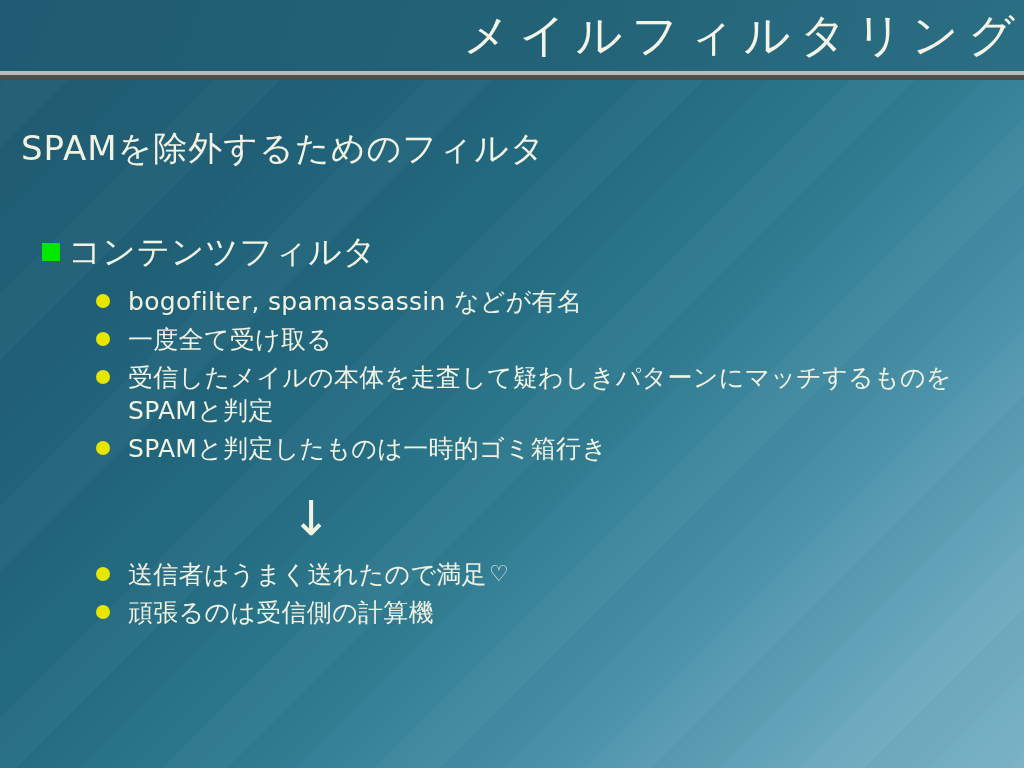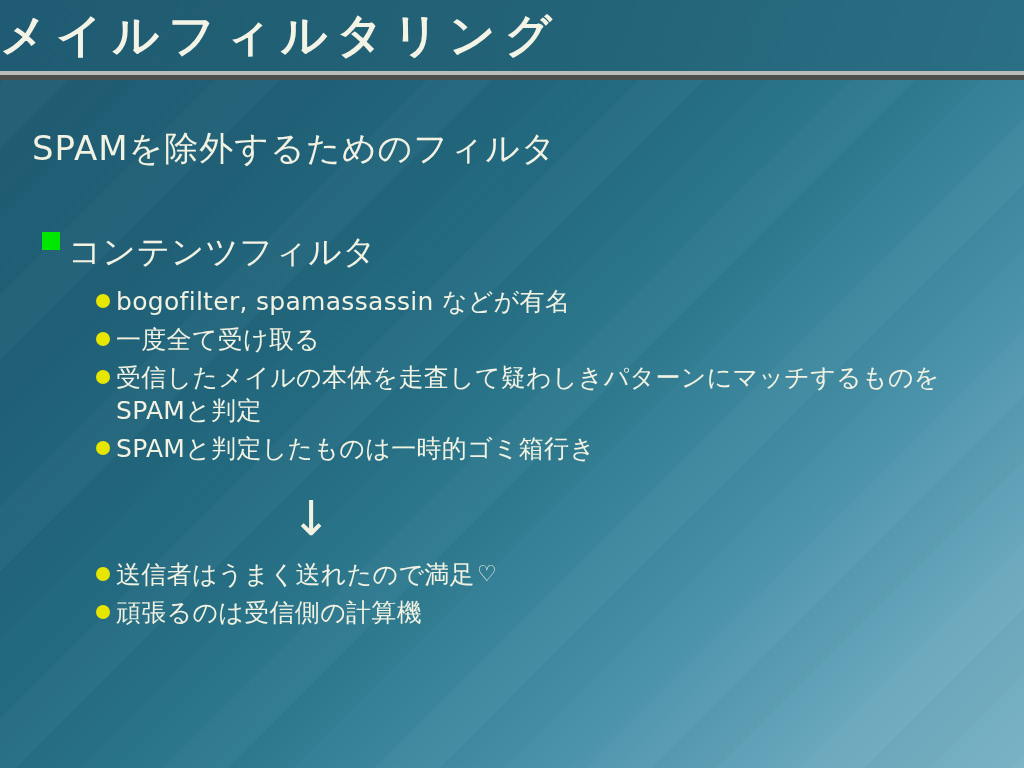--- a/index.html
+++ b/index.html
@@ -53,26 +53,26 @@
     width: 1024px;
     height: 71px;
     background: linear-gradient(110deg, #1f5b72 0%, #236377 55%, #2b6f85 100%);
     z-index: 3;
   }
   .title-text {
     position: absolute;
     left: 0;
     top: 4px;
     width: 1024px;
-    text-align: left;
+    text-align: right;
     color: #f4f4e6;
     font-size: 46px;
     line-height: 62px;
     letter-spacing: 9px;
-    font-weight: 700;
+    font-weight: 400;
     white-space: nowrap;
   }
 
   .rule-light {
     position: absolute;
     left: 0;
     top: 71px;
     width: 1024px;
     height: 4px;
     background: #b9bdb8;
@@ -93,36 +93,36 @@
     position: absolute;
     left: 0;
     top: 80px;
     width: 1024px;
     height: 688px;
     z-index: 2;
   }
 
   .lead {
     position: absolute;
-    left: 32px;
+    left: 21px;
     top: 47px;
     color: #f2f2e2;
     font-size: 34px;
     line-height: 42px;
     letter-spacing: 1px;
     white-space: nowrap;
   }
 
   
   .l1 {
     position: absolute;
     left: 42px;
     top: 152px;
     display: flex;
-    align-items: flex-start;
+    align-items: center;
   }
   .sq-bullet {
     width: 18px;
     height: 18px;
     background: #00e800;
     margin-right: 8px;
     flex: 0 0 auto;
   }
   .l1-text {
     color: #f2f2e2;
@@ -153,20 +153,21 @@
     margin-top: 9px;
     margin-right: 6px;
     flex: 0 0 auto;
   }
   .l2-text {
     color: #f2f2e2;
     font-size: 25px;
     line-height: 33px;
     letter-spacing: 0.3px;
     max-width: 855px;
+    margin-left: 12px;
   }
   .l2-text.nowrap { white-space: nowrap; }
 
   .arrow-row {
     position: absolute;
     left: 96px;
     top: 412px;
     width: 430px;
     text-align: center;
     color: #f2f2e2;

